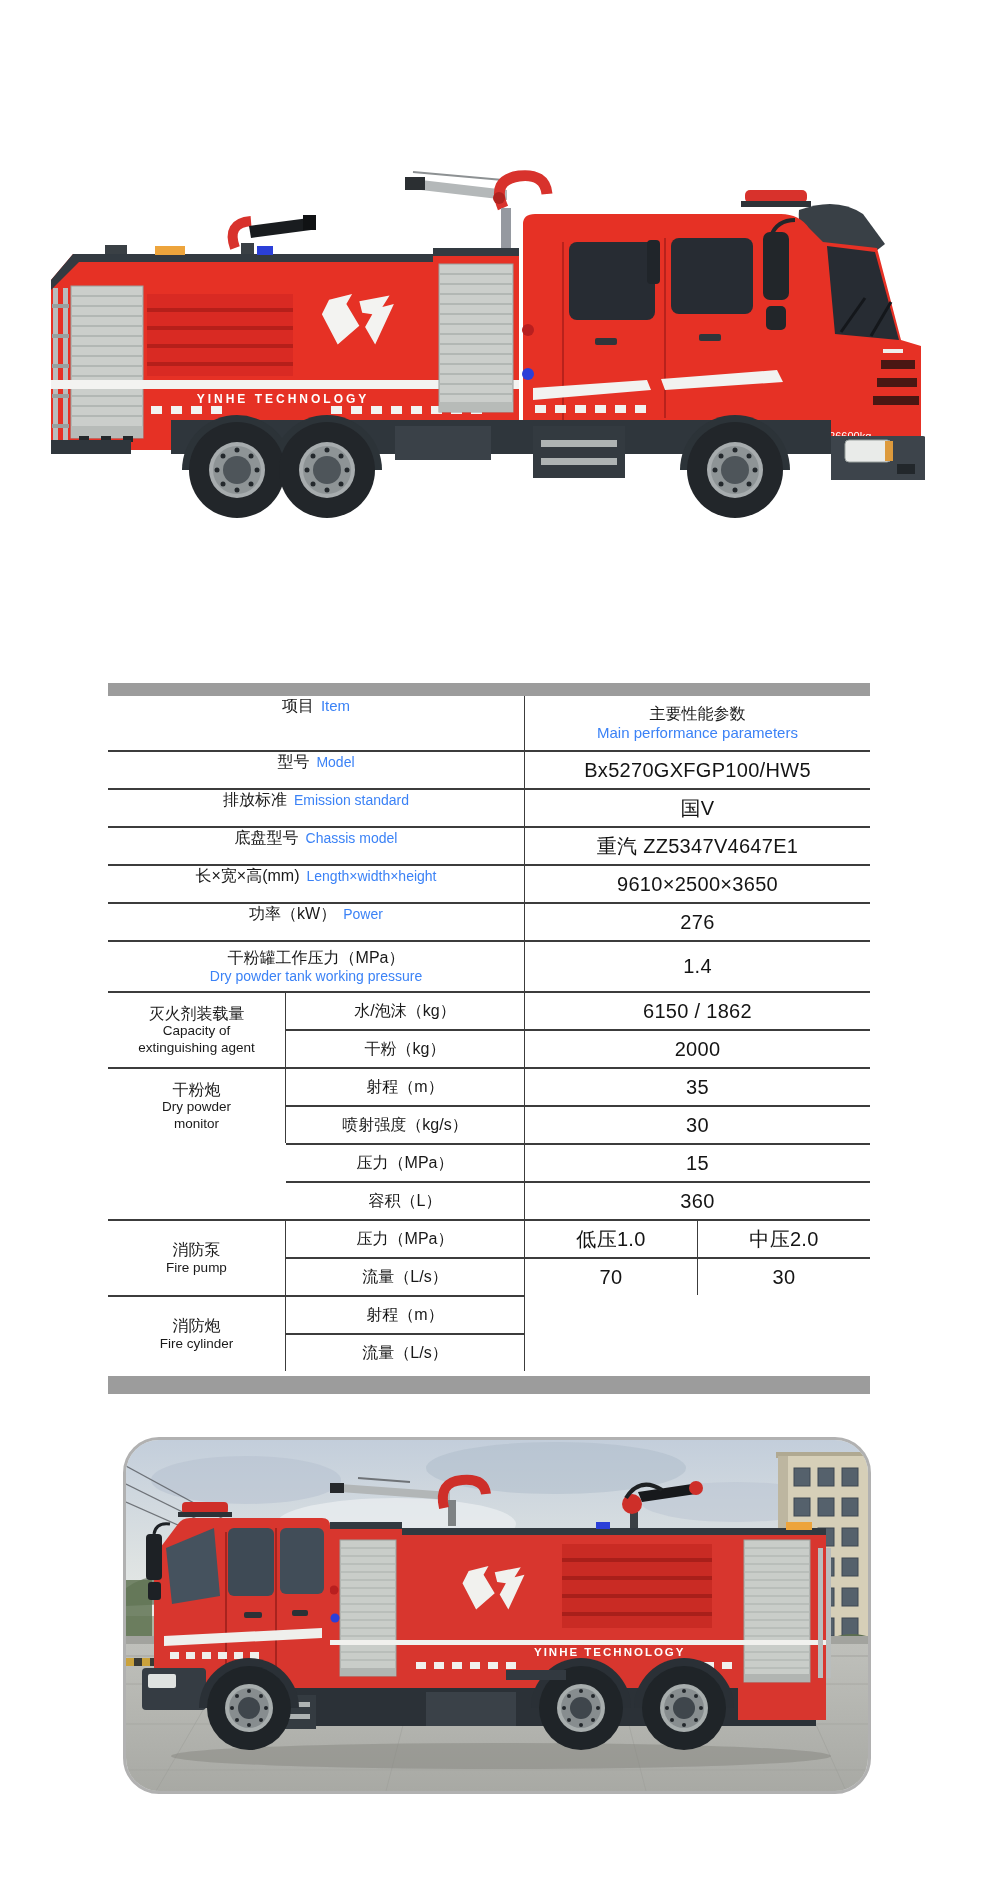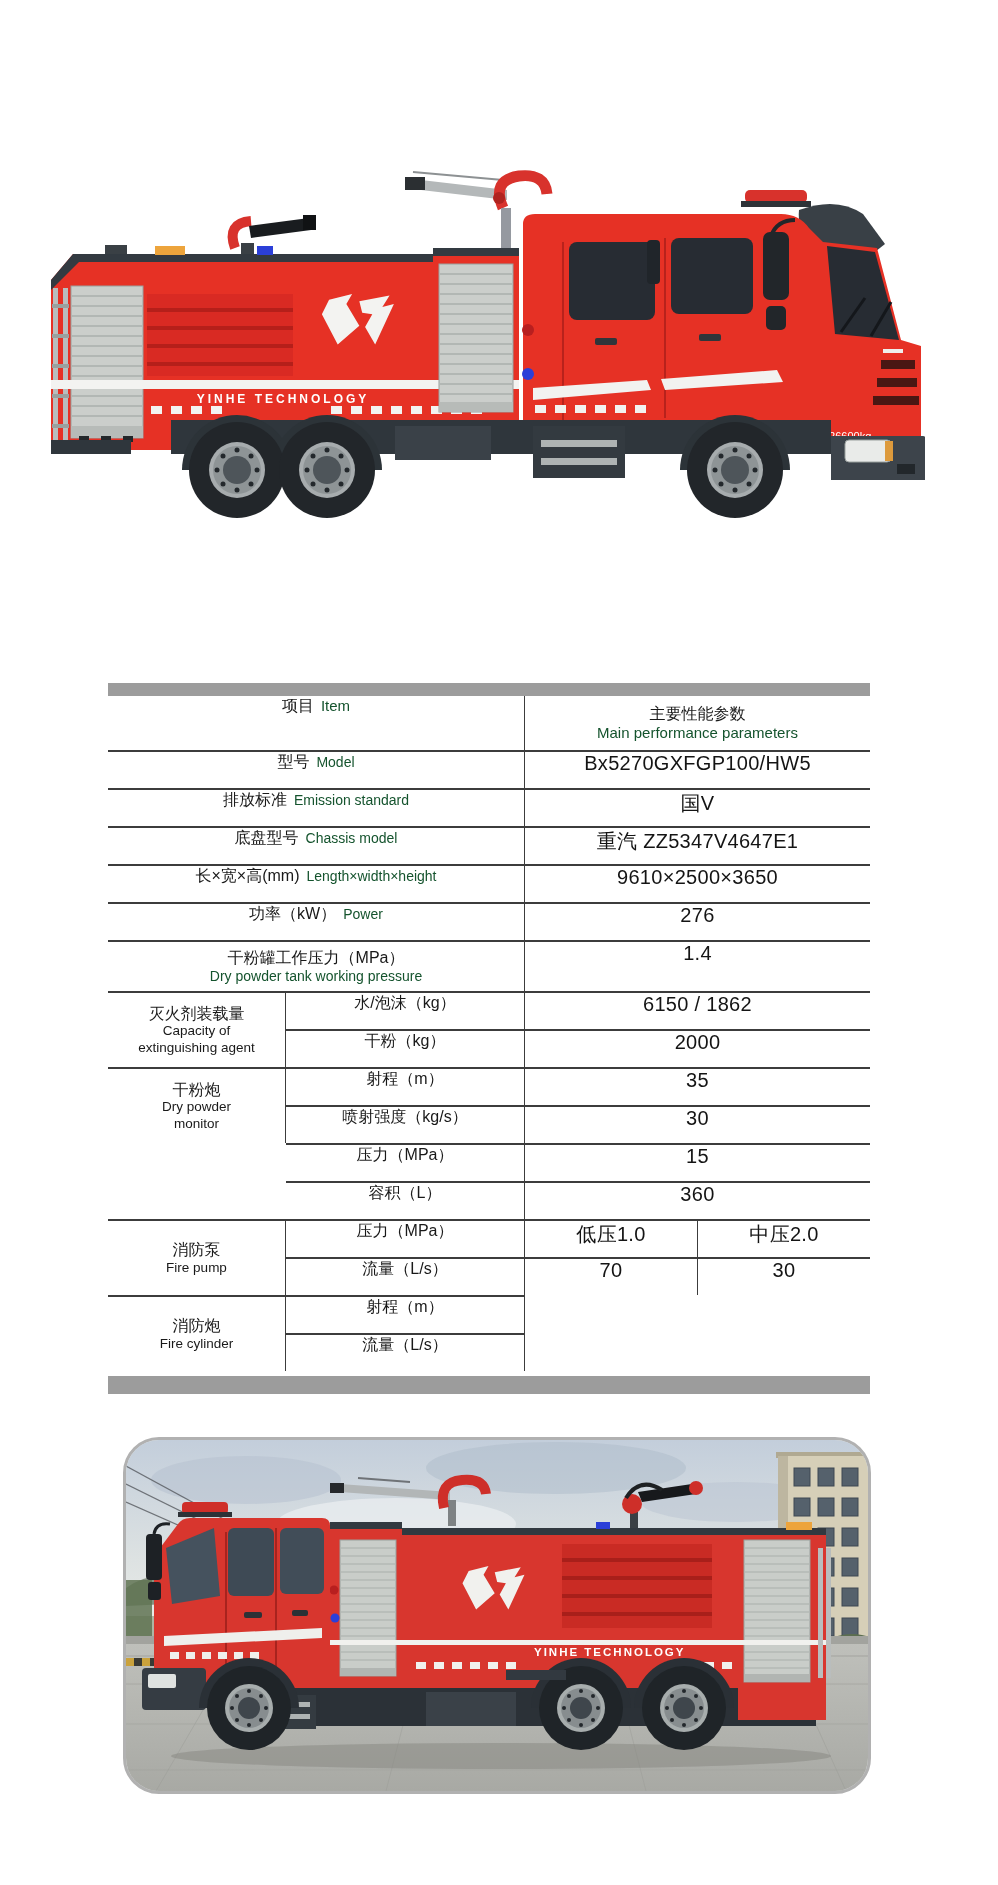--- a/index.html
+++ b/index.html
@@ -7,26 +7,26 @@
         font-family:"Liberation Sans","DejaVu Sans",sans-serif;color:#1b1b1b;}
   
   .top-art{position:absolute;left:35px;top:148px;width:890px;height:380px;}
   
   .spec{position:absolute;left:108px;top:683px;width:762px;}
   .graybar{width:762px;background:#9c9c9c;}
   .graybar.top{height:13px;}
   .graybar.bottom{height:18px;margin-top:5px;}
   .grid{display:grid;grid-template-columns:178px 239px 173px 172px;
         grid-template-rows:54px repeat(5,38px) 51px repeat(10,38px);}
-  .c{display:flex;justify-content:center;text-align:center;
+  .c{display:flex;align-items:center;justify-content:center;text-align:center;
      border-color:#3c3c3c;min-width:0;}
   .bt{border-top:2px solid #3c3c3c;}
   .vr{border-right:1.5px solid #3c3c3c;}
   .zh{font-size:16px;font-weight:500;color:#191919;}
-  .en{font-size:14px;color:#14532d;}
+  .en{font-size:14px;color:#3b82f6;}
   .en13{font-size:13.5px;color:#191919;}
   .val{font-size:20px;color:#141414;letter-spacing:.3px;}
   .inline{gap:7px;align-items:baseline;}
   .stack{flex-direction:column;line-height:1.22;justify-content:center;}
   .stack .en13{white-space:pre-line;}
   .duo{justify-content:space-around;}
   
   .photo{position:absolute;left:123px;top:1437px;width:742px;height:351px;
          border:3px solid #b1b1b1;border-radius:36px;overflow:hidden;background:#dfe3e2;}
   .photo svg{display:block;}

